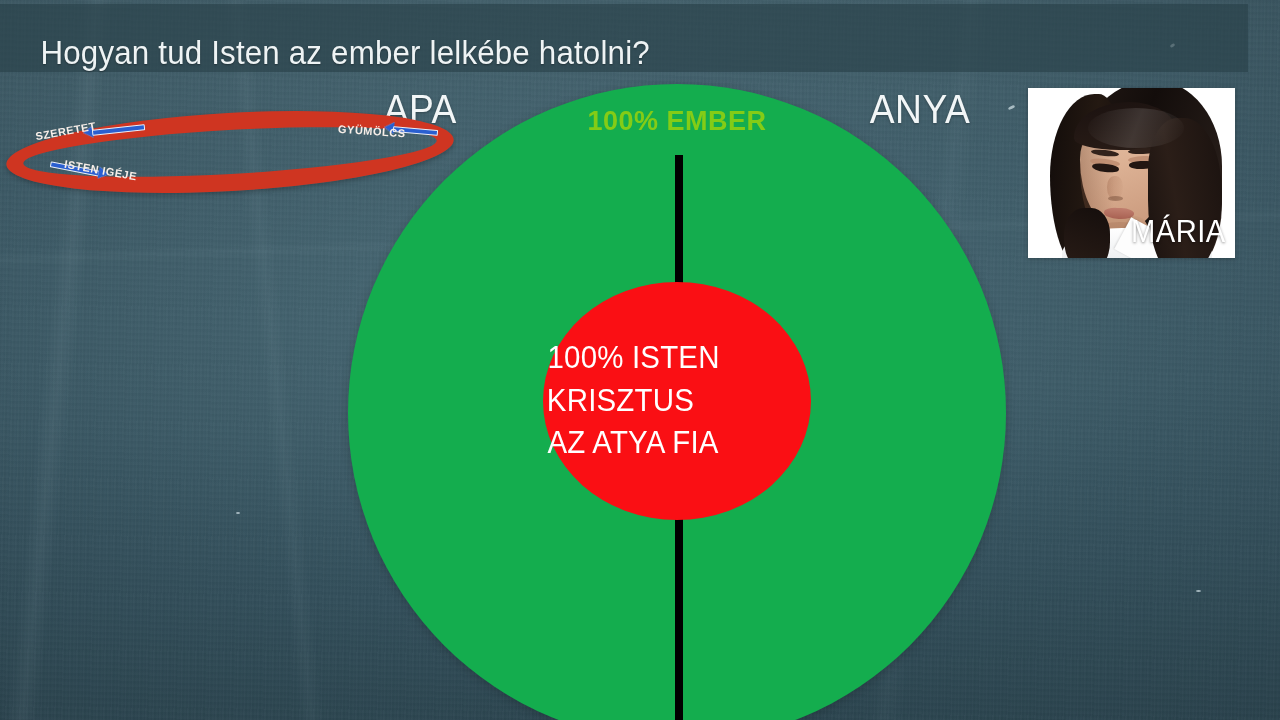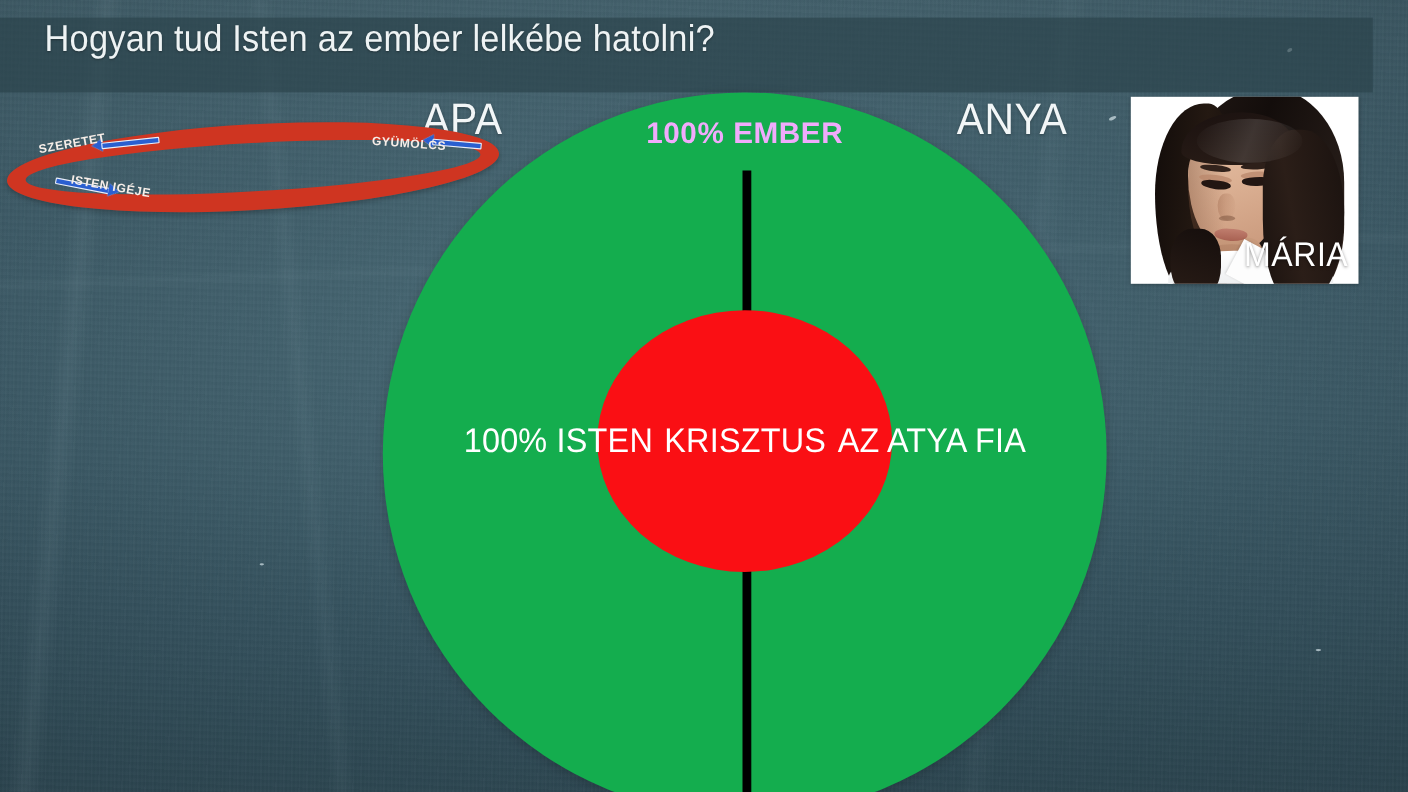--- a/index.html
+++ b/index.html
@@ -36,23 +36,23 @@
     background-image:
       linear-gradient(96deg, rgba(255,255,255,0.00) 6%, rgba(210,230,236,0.16) 7.2%, rgba(255,255,255,0.00) 8.4%),
       linear-gradient(84deg, rgba(255,255,255,0.00) 22%, rgba(200,222,230,0.12) 23%, rgba(255,255,255,0.00) 24%),
       linear-gradient(97deg, rgba(255,255,255,0.00) 70%, rgba(200,222,230,0.10) 71%, rgba(255,255,255,0.00) 72.5%),
       linear-gradient(178deg, rgba(255,255,255,0.00) 33%, rgba(190,214,222,0.10) 34%, rgba(255,255,255,0.00) 35%);
   }
   .speck { position:absolute; border-radius:50%; background:rgba(226,240,244,0.65); }
 
   
   #title-band {
-    position:absolute; left:0; top:16px; width:1248px; height:68px;
+    position:absolute; left:0; top:4px; width:1248px; height:68px;
     background:rgba(40,64,72,0.62);
-    display:flex; align-items:flex-start;
+    display:flex; align-items:flex-end;
   }
   #title-text {
     color:#eef3f4;
     font-size:34px;
     font-weight:400;
     letter-spacing:0.2px;
     padding-left:44px;
     white-space:nowrap;
     text-shadow:0 1px 2px rgba(0,0,0,0.35);
     font-family:"Liberation Sans", sans-serif;
@@ -64,42 +64,42 @@
     position:absolute;
     left:348px; top:84px;
     width:658px; height:658px;
     border-radius:50%;
     background:#14ad4e;
     box-shadow:0 2px 10px rgba(0,0,0,0.18);
   }
   #ember-label {
     position:absolute; left:348px; top:106px; width:658px;
     text-align:center;
-    color:#f0abfc;
+    color:#84cc16;
     font-size:27px;
     font-weight:bold;
     letter-spacing:0.5px;
     font-family:"Liberation Sans", sans-serif;
   }
   #divider-line {
     position:absolute;
     left:675px; top:155px;
     width:8px; height:565px;
     background:#000000;
   }
 
   
   #red-ellipse {
     position:absolute;
     left:543px; top:282px;
     width:268px; height:238px;
     border-radius:50%;
     background:#fa0f14;
-    display:flex; flex-direction:row;
-    align-items:center; justify-content:center;
+    display:flex; flex-direction:column;
+    align-items:flex-start; justify-content:center;
     gap:2px;
   }
   #red-ellipse .line {
     color:#ffffff;
     font-size:31px;
     line-height:1.32;
     letter-spacing:0.2px;
     white-space:nowrap;
     font-family:"Liberation Sans", sans-serif;
     transform:scaleX(0.95);

